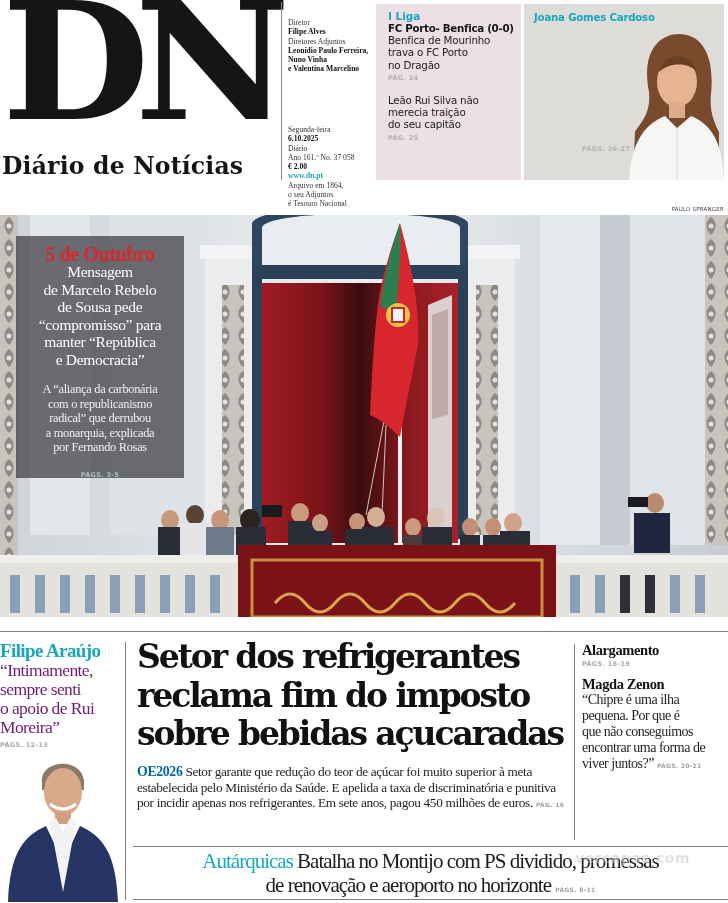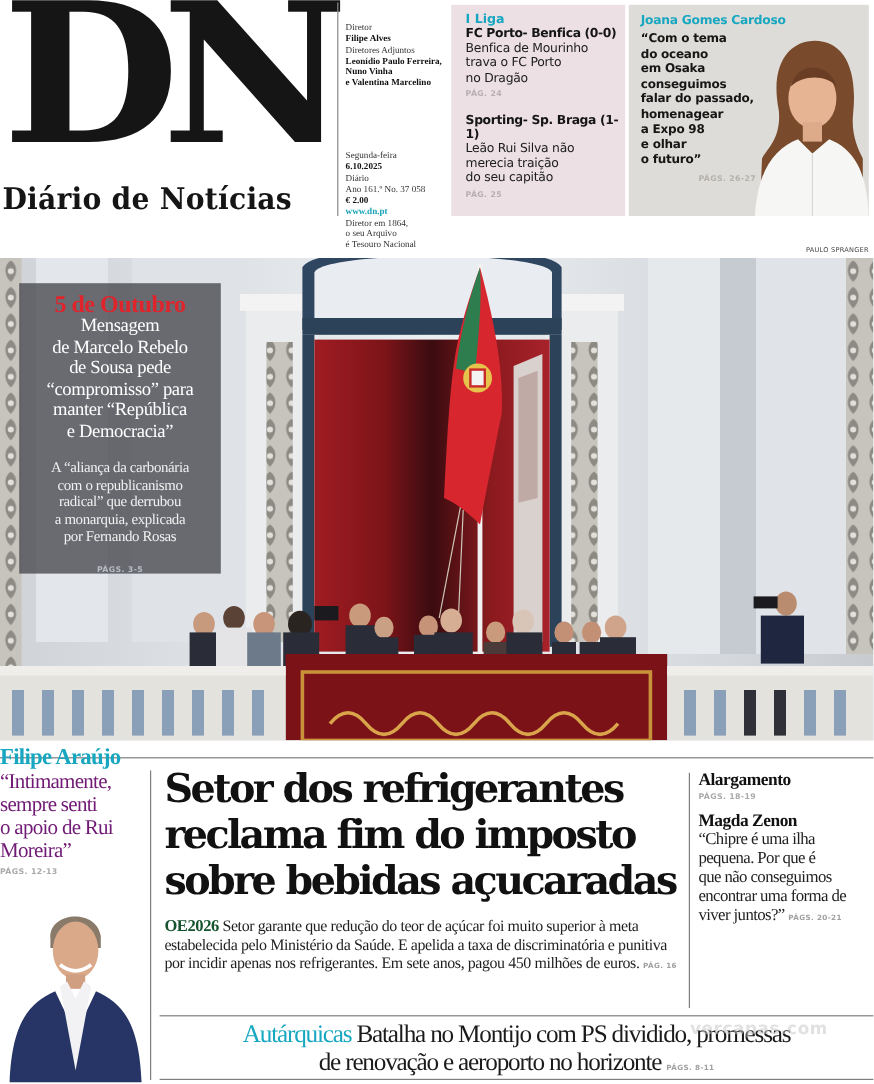--- a/index.html
+++ b/index.html
@@ -45,30 +45,30 @@
   .hero svg { position: absolute; left: 0; top: 0; }
 
   .hero-overlay { position: absolute; left: 16px; top: 236px; width: 168px; height: 242px; background: rgba(70,72,78,0.78); text-align: center; font-family: "Liberation Serif", serif; color: #fff; padding-top: 10px; }
   .hero-kicker { color: #e0242c; font-weight: bold; font-size: 20px; line-height: 17px; letter-spacing: -0.4px; }
   .hero-title { font-size: 15.5px; line-height: 17.5px; letter-spacing: -0.3px; white-space: pre-line; }
   .hero-sub { margin-top: 14px; font-size: 12.4px; line-height: 14.5px; letter-spacing: -0.3px; white-space: pre-line; color: #f0f0f0; }
   .hero-page { margin-top: 16px; font-family: "DejaVu Sans", sans-serif; font-size: 6.5px; font-weight: bold; color: #b8bcc4; letter-spacing: 0.3px; }
 
   
   .rule-top { position: absolute; left: 0; top: 631px; width: 728px; height: 1px; background: #7e7e7e; }
-  .left-col { position: absolute; left: 0; top: 621px; width: 125px; font-family: "Liberation Serif", serif; }
+  .left-col { position: absolute; left: 0; top: 640px; width: 125px; font-family: "Liberation Serif", serif; }
   .left-kicker { color: #18a7c0; font-weight: bold; font-size: 19px; line-height: 21px; letter-spacing: -0.6px; }
   .left-quote { font-size: 17.5px; line-height: 19px; letter-spacing: -0.6px; color: #701a75; white-space: pre-line; }
   .left-page { font-family: "DejaVu Sans", sans-serif; font-size: 6.5px; color: #a9a9a9; font-weight: bold; margin-top: 4px; letter-spacing: 0.3px; }
   .portrait-fa { position: absolute; left: 0; top: 752px; width: 125px; height: 150px; }
   .col-rule-l { position: absolute; left: 125px; top: 642px; width: 1px; height: 258px; background: #7e7e7e; }
 
   .headline { position: absolute; left: 137px; top: 638px; width: 432px; font-family: "DejaVu Serif", serif; font-weight: bold; font-size: 33px; line-height: 38.5px; letter-spacing: -2.1px; color: #111; white-space: pre-line; }
   .lead { position: absolute; left: 137px; top: 764px; width: 430px; font-family: "Liberation Serif", serif; font-size: 13.3px; line-height: 15.7px; letter-spacing: -0.35px; color: #1f1f1f; }
-  .lead-kicker { color: #14532d; font-weight: bold; font-size: 13.8px; }
+  .lead-kicker { color: #0369a1; font-weight: bold; font-size: 13.8px; }
   .lead-page, .inline-page { font-family: "DejaVu Sans", sans-serif; font-size: 6px; color: #a0a0a0; font-weight: bold; letter-spacing: 0.3px; }
 
   .col-rule-r { position: absolute; left: 574px; top: 644px; width: 1px; height: 196px; background: #7e7e7e; }
   .right-col { position: absolute; left: 582px; top: 642px; width: 146px; font-family: "Liberation Serif", serif; }
   .right-kicker { font-weight: bold; font-size: 14.5px; line-height: 16px; letter-spacing: -0.4px; color: #111; }
   .right-text { font-size: 14px; line-height: 16px; letter-spacing: -0.5px; color: #1f1f1f; white-space: pre-line; }
   .right-page { font-family: "DejaVu Sans", sans-serif; font-size: 6.5px; color: #a9a9a9; font-weight: bold; margin-top: 2px; margin-bottom: 8px; letter-spacing: 0.3px; }
 
   .rule-bottom1 { position: absolute; left: 133px; top: 846px; width: 595px; height: 1px; background: #7e7e7e; }
   .bottom-story { position: absolute; left: 133px; top: 849px; width: 595px; text-align: center; font-family: "Liberation Serif", serif; font-size: 21px; line-height: 24px; letter-spacing: -1px; color: #1a1a1a; }
@@ -92,59 +92,49 @@
   <div class="b">Leonídio Paulo Ferreira,</div>
   <div class="b">Nuno Vinha</div>
   <div class="b">e Valentina Marcelino</div>
   <div class="lower">
     <div>Segunda-feira</div>
     <div class="b">6.10.2025</div>
     <div>Diário</div>
     <div>Ano 161.º No. 37 058</div>
     <div class="b">€ 2.00</div>
     <div class="link">www.dn.pt</div>
-    <div>Diretor em 1864,</div>
-    <div>o seu Arquivo</div>
+    <div>Arquivo em 1864,</div>
+    <div>o seu Adjuntos</div>
     <div>é Tesouro Nacional</div>
   </div>
 </div>
 
 <div class="sport-box">
   <div class="sport-kicker">I Liga</div>
   <div class="sport-head">FC Porto- Benfica (0-0)</div>
   <div class="sport-text">Benfica de Mourinho</div>
   <div class="sport-text">trava o FC Porto</div>
   <div class="sport-text">no Dragão</div>
   <div class="sport-page">PÁG. 24</div>
-  <div class="sport-head">Sporting- Sp. Braga (1-1)</div>
   <div class="sport-text">Leão Rui Silva não</div>
   <div class="sport-text">merecia traição</div>
   <div class="sport-text">do seu capitão</div>
   <div class="sport-page">PÁG. 25</div>
 </div>
 
 <div class="quote-box">
   <svg class="portrait-jgc" viewBox="0 0 105 150">
     <path d="M30 60 C22 20 40 2 60 2 C82 2 96 22 92 62 C90 80 96 92 100 100 L100 150 L14 150 L16 100 C22 90 32 82 30 60Z" fill="#7a4a2c"></path>
     <ellipse cx="58" cy="50" rx="20" ry="25" fill="#e6b493"></ellipse>
     <path d="M40 40 C44 20 72 18 78 40 C70 30 50 30 40 40Z" fill="#6a3e24"></path>
     <rect x="50" y="70" width="16" height="16" fill="#deab8a"></rect>
     <path d="M10 150 C12 110 26 92 46 84 L58 96 L72 84 C92 92 104 110 105 150Z" fill="#f6f6f4"></path>
     <path d="M58 96 L58 150" stroke="#d8d8d6" stroke-width="1"></path>
   </svg>
   <div class="quote-kicker">Joana Gomes Cardoso</div>
-  <div class="quote-text">“Com o tema
-do oceano
-em Osaka
-conseguimos
-falar do passado,
-homenagear
-a  Expo 98
-e olhar
-o futuro”</div>
   <div class="quote-page">PÁGS. 26-27</div>
 </div>
 
 <div class="credit">PAULO SPRANGER</div>
 <div class="hero">
   <svg width="728" height="402" viewBox="0 0 728 402">
     <defs>
       <linearGradient id="stone" x1="0" x2="1">
         <stop offset="0" stop-color="#cfd3d8"></stop>
           <stop offset="0.5" stop-color="#eceff2"></stop>

